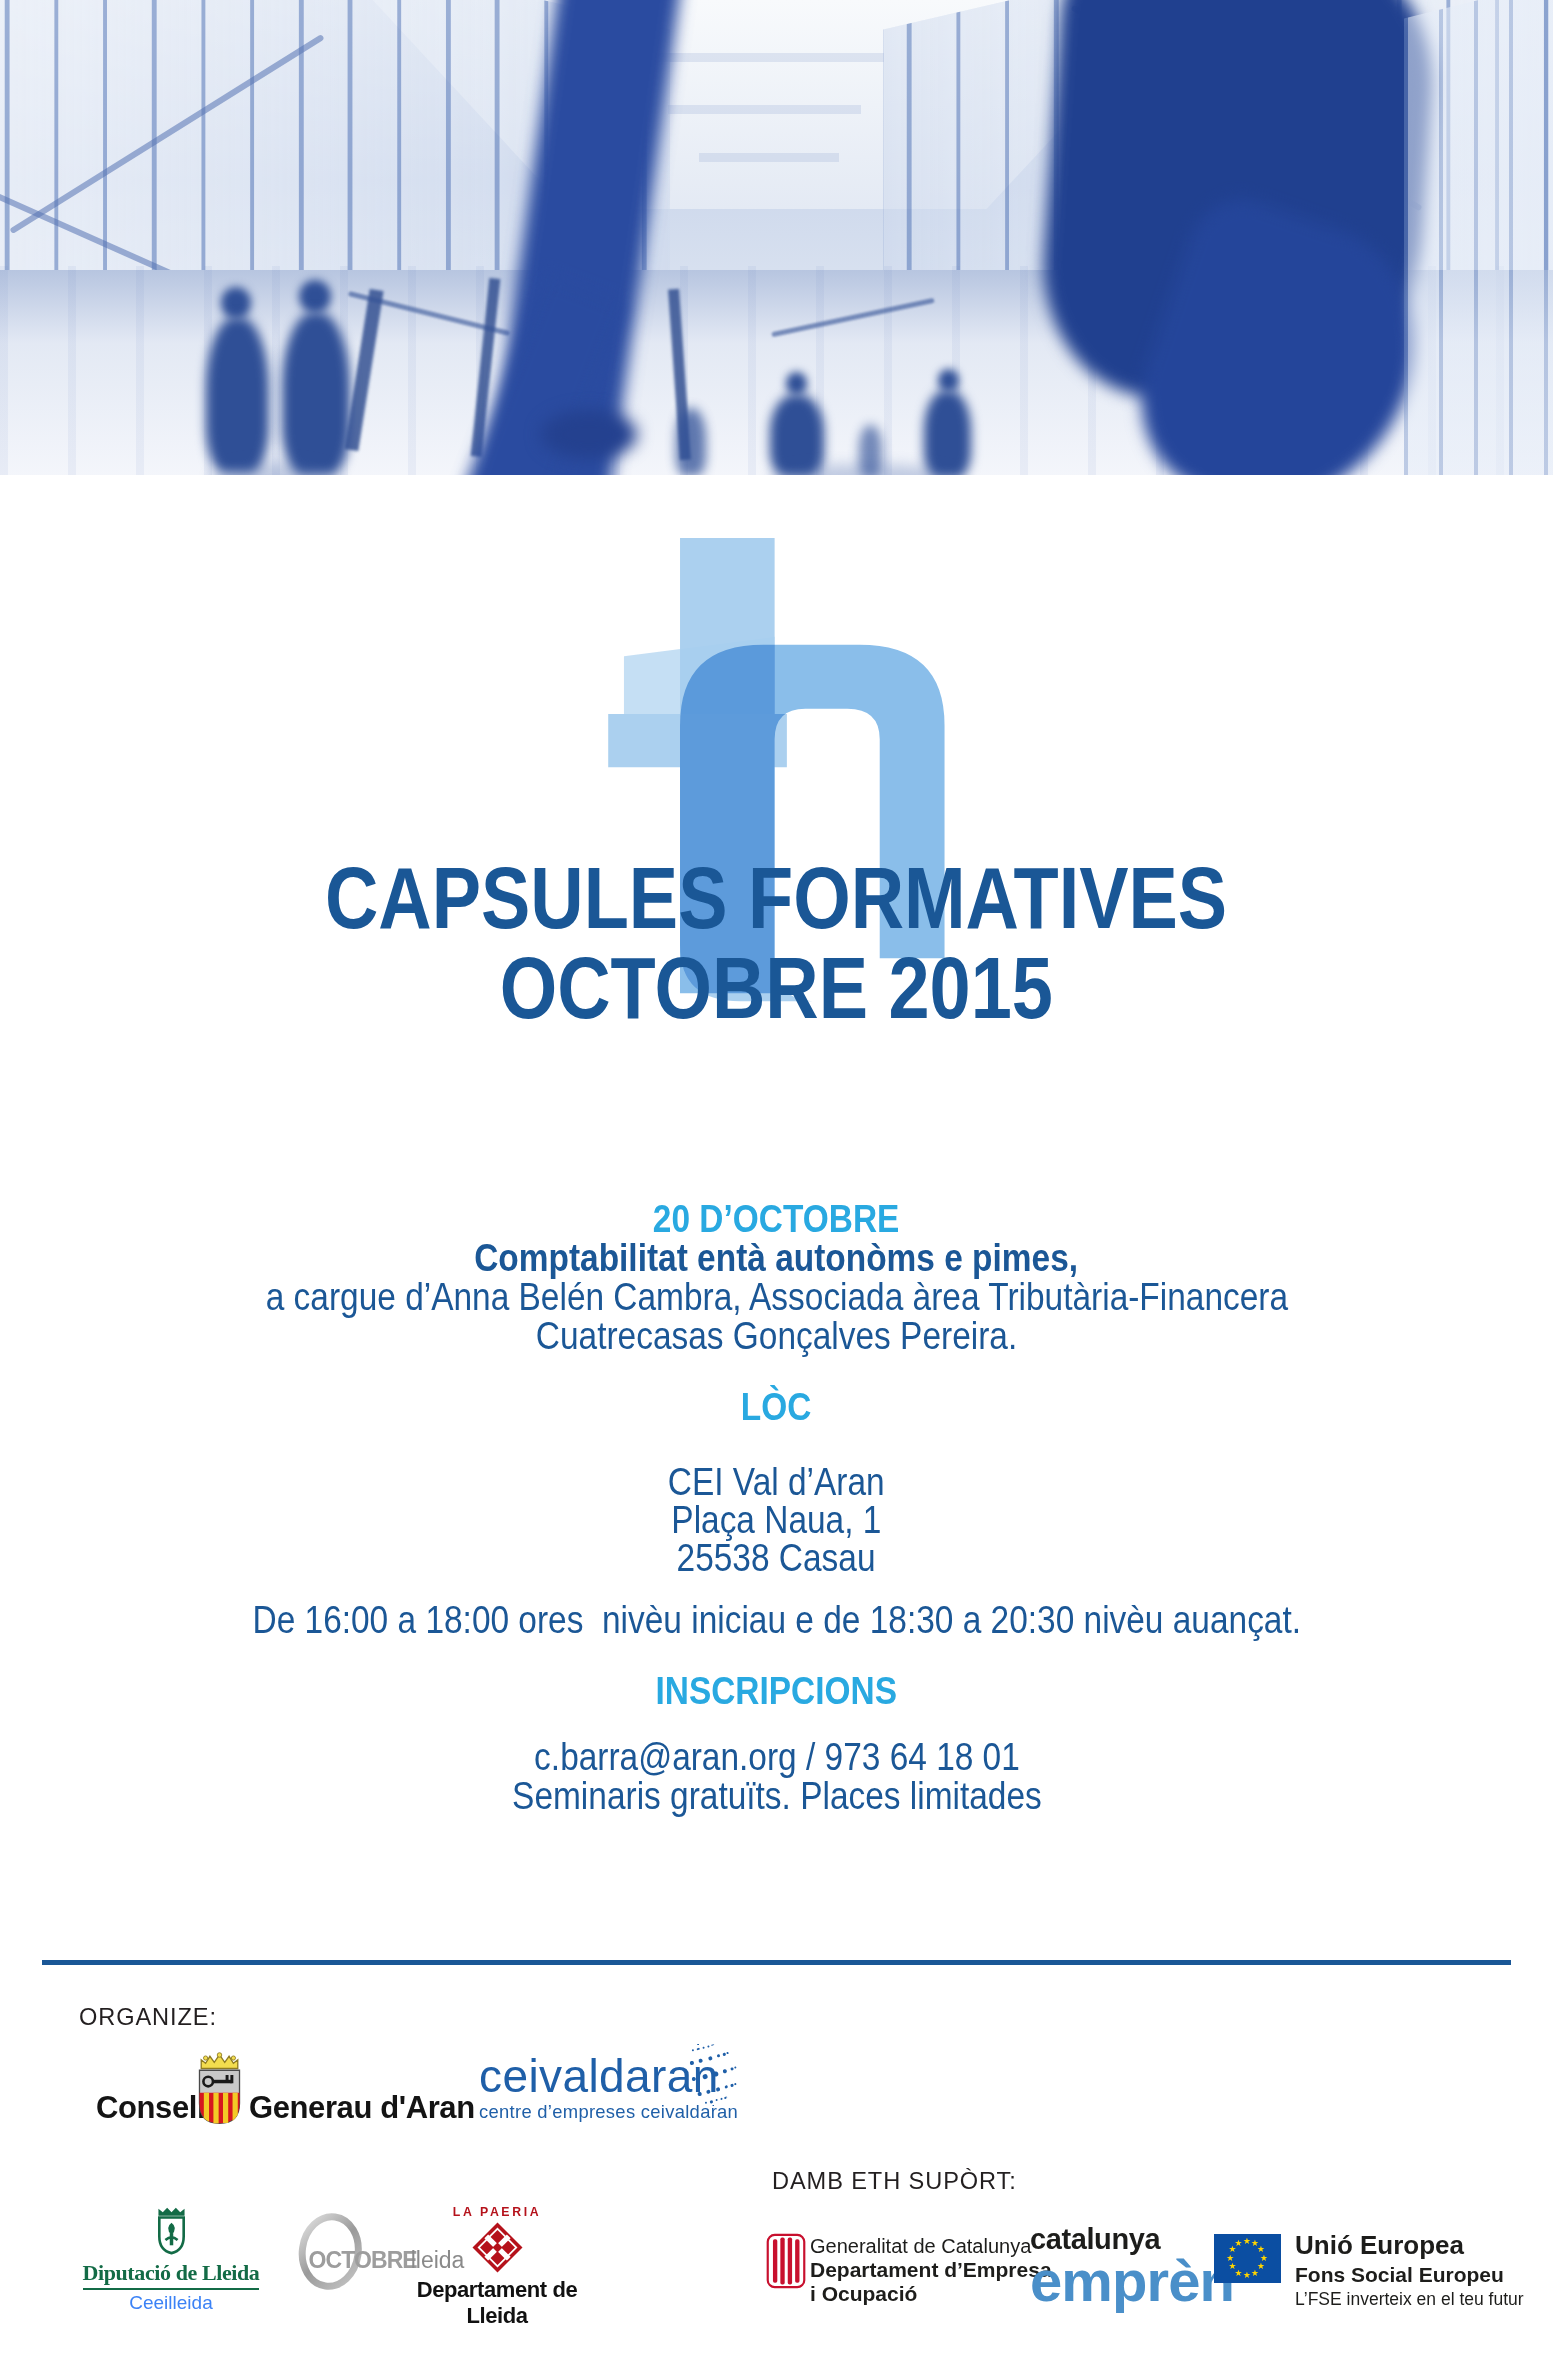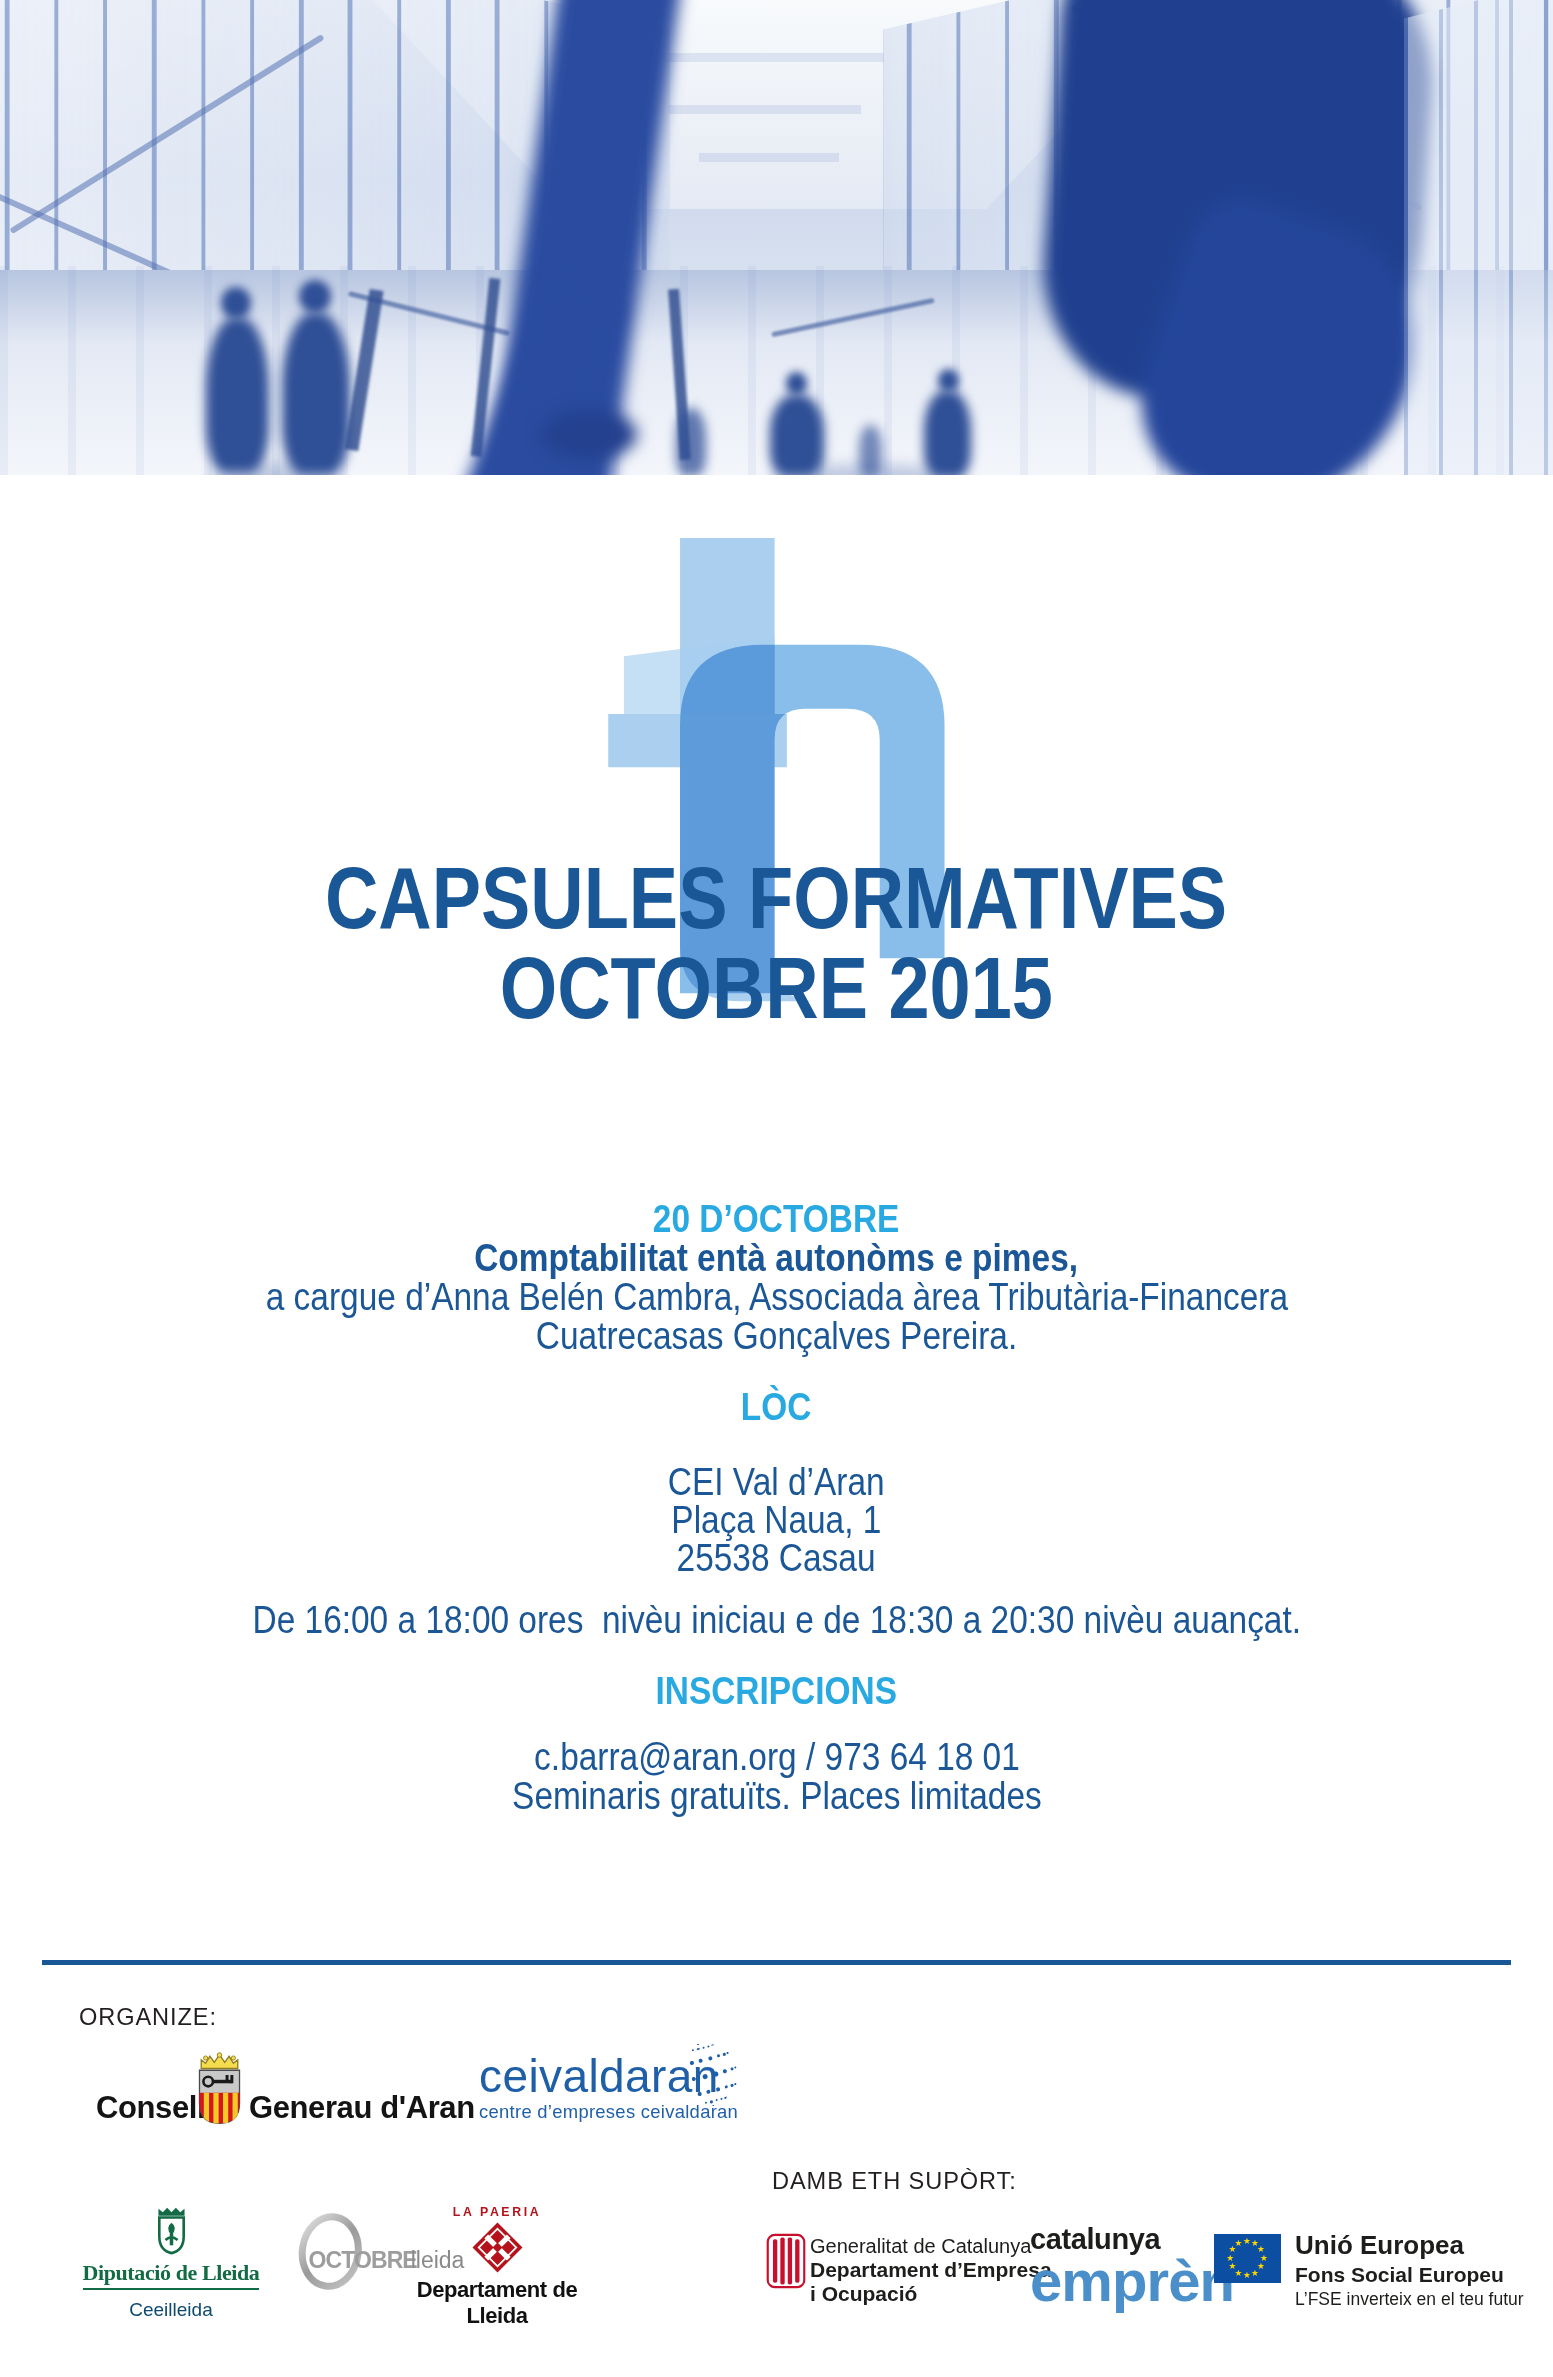--- a/index.html
+++ b/index.html
@@ -77,21 +77,21 @@
 
   .ceiv{position:absolute;left:479px;top:2055px;color:#1f5fa8;}
   .ceiv-name{font-size:46px;letter-spacing:0.4px;line-height:42px;}
   .ceiv-sub{font-size:18.4px;letter-spacing:0.3px;margin-top:3.5px;}
   .ceiv-dots{position:absolute;left:672px;top:2039px;width:67px;height:70px;transform:rotate(-14deg);}
   .ceiv-dots i{position:absolute;background:#1f5fa8;border-radius:50%;display:block;}
 
   .dip{position:absolute;left:79px;top:2205px;width:184px;text-align:center;}
   .dip-name{font-family:"Liberation Serif",serif;font-weight:bold;font-size:22px;color:#136b46;
             border-bottom:2.6px solid #136b46;padding-bottom:2.6px;display:inline-block;letter-spacing:-0.4px;}
-  .dip-sub{font-size:19px;color:#0c4a6e;margin-top:9px;}
+  .dip-sub{font-size:19px;color:#3b82f6;margin-top:2px;}
   .glb{position:absolute;left:298px;top:2212px;}
   .glb-text{position:absolute;left:10.5px;top:35px;font-size:23px;white-space:nowrap;}
   .glb-a{color:#9d9d9d;font-weight:bold;letter-spacing:-0.9px;}
   .glb-b{color:#8a8a8a;margin-left:-6.1px;}
   .paeria{position:absolute;left:385px;top:2205px;width:224px;text-align:center;}
   .paeria-top{font-size:12.3px;font-weight:bold;color:#b5121b;letter-spacing:2.6px;}
   .paeria-name{font-size:22px;font-weight:bold;color:#111;margin-top:3.5px;letter-spacing:-0.4px;}
   .gencat{position:absolute;left:766px;top:2233px;}
   .gencat-text{position:absolute;left:44px;top:1.8px;white-space:nowrap;color:#1d1d1b;}
   .gc1{font-size:20px;} .gc2{font-size:21px;font-weight:bold;} .gc3{font-size:21px;font-weight:bold;}

